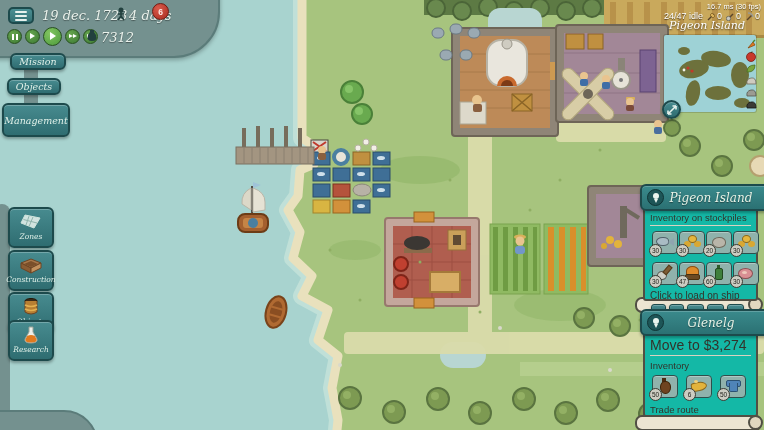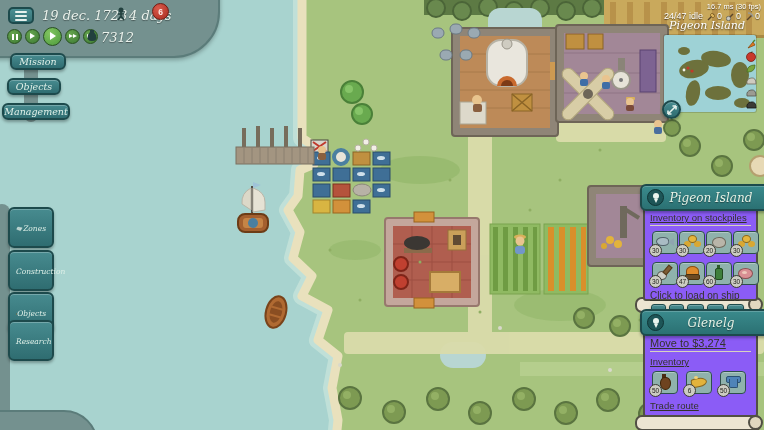--- a/index.html
+++ b/index.html
@@ -35,21 +35,21 @@
             border-bottom:2.5px solid transparent;border-left:4px solid #fff;}
 
   
   .tealbtn{background:linear-gradient(#478b8f,#2f6d71);border:2px solid #1d4a4c;border-radius:6px;
            color:#dff0e8;text-align:center;box-shadow:0 2px 3px rgba(0,0,0,.3), inset 0 1px 0 rgba(255,255,255,.25);
            cursor:pointer;z-index:11;display:flex;align-items:center;justify-content:center;}
   .menu-stack{font-size:9.5px;}
   .connector{background:#74918f;border-radius:8px;z-index:9;}
 
   
-  .side-btn{left:8px;width:46px;height:41px;flex-direction:row;justify-content:flex-start;padding-top:3px;}
+  .side-btn{left:8px;width:46px;height:41px;flex-direction:column;justify-content:flex-start;padding-top:3px;}
   .side-btn .lbl{font-size:7.5px;line-height:9px;}
   .side-btn svg{display:block;}
 
   
   .fps{right:3px;top:2px;color:#fff;font-size:7.5px;text-shadow:0 1px 1px rgba(0,0,0,.6);z-index:12;}
   .idle-row{right:4px;top:11px;display:flex;align-items:center;gap:4px;color:#fff;font-size:9px;
             text-shadow:0 1px 1px rgba(0,0,0,.6);z-index:12;}
   .idle-row .cgrp{display:flex;align-items:center;gap:1px;}
 
   
@@ -63,22 +63,22 @@
   
   .panel-head{height:23px;background:linear-gradient(#3a8a8c,#2b7173);border:2px solid #1d4a4c;border-radius:6px;
               display:flex;align-items:center;gap:4px;padding:0 5px;z-index:16;
               box-shadow:0 2px 3px rgba(0,0,0,.3), inset 0 1px 0 rgba(255,255,255,.2);}
   .panel-head .ttl{flex:1;text-align:center;color:#e6f2e6;font-size:12px;padding-right:10px;
                    text-shadow:0 1px 1px rgba(0,0,0,.4);}
   .pin{width:15px;height:15px;border-radius:50%;background:#1d5557;border:1px solid #0f3536;position:relative;flex:0 0 auto;}
   .pin::before{content:"";position:absolute;left:4.5px;top:2.5px;width:6px;height:6px;background:#e9f4ee;border-radius:50%;}
   .pin::after{content:"";position:absolute;left:5.5px;top:8.5px;border-left:2px solid transparent;
               border-right:2px solid transparent;border-top:4px solid #e9f4ee;}
-  .panel-body{background:#8b5cf6;border:2px solid #514f44;border-radius:0 0 3px 3px;z-index:15;
-              padding:4px 5px;box-sizing:border-box;color:#33332b;text-decoration:underline;}
+  .panel-body{background:#14b8a6;border:2px solid #514f44;border-radius:0 0 3px 3px;z-index:15;
+              padding:4px 5px;box-sizing:border-box;color:#33332b;}
   .panel-body .hdg{font-size:9.5px;border-bottom:1px solid #d8d2c0;padding-bottom:2px;}
   .panel-body .sub{font-size:10px;margin-top:5px;}
   .scrollbar{height:12px;background:#ece5d2;border:2px solid #514f44;border-radius:7px;z-index:14;}
   .scrollbar::after{content:"";position:absolute;right:-3px;top:-2px;width:11px;height:11px;border-radius:50%;
                     background:#e0d7bf;border:2px solid #514f44;}
 
   .tile-grid{display:grid;grid-template-columns:repeat(4,24px);gap:8px 3px;margin-top:5px;margin-left:2px;}
   .tile-row{display:flex;gap:8px;margin-top:4px;margin-left:2px;}
   .tile{position:relative;width:24px;height:21px;background:#8fb2ac;border:1.5px solid #2e4f4c;border-radius:4px;
         box-shadow:inset 0 1px 0 rgba(255,255,255,.3);cursor:pointer;}
@@ -434,21 +434,21 @@
   </div>
   <svg class="abs" style="left:86px;top:29px;z-index:12" width="12" height="14">
     <path d="M4,3 h4 l2,3 q2,6 -4,6 t-4,-6 z" fill="#22403e"></path>
       <rect x="4" y="1" width="4" height="3" fill="#22403e"></rect>
   </svg>
   <span class="abs hud-text fancy" style="left:101px;top:30px">7312</span>
 
   <div class="abs connector" style="left:24px;top:48px;width:14px;height:74px"></div>
   <button class="abs tealbtn menu-stack fancy" style="left:10px;top:53px;width:56px;height:17px">Mission</button>
   <button class="abs tealbtn menu-stack fancy" style="left:7px;top:78px;width:54px;height:17px">Objects</button>
-  <button class="abs tealbtn menu-stack fancy" style="left:2px;top:103px;width:68px;height:17px">Management</button>
+  <button class="abs tealbtn menu-stack fancy" style="left:2px;top:103px;width:68px;height:34px">Management</button>
 
   <div class="abs connector" style="left:-6px;top:204px;width:16px;height:216px"></div>
   <button class="abs tealbtn side-btn fancy" style="top:207px">
     <svg width="24" height="20" viewBox="0 0 24 20">
       <path d="M6,3 L21,6 L15,16 L2,11 Z" fill="rgba(235,245,240,.85)" stroke="#cfe4dc"></path>
       <path d="M10,4.2 L7,13 M14,5 L10,14.5 M4.5,7.5 L18,11" stroke="#8fb5ac" stroke-width="1"></path>
     </svg>
     <span class="lbl">Zones</span>
   </button>
   <button class="abs tealbtn side-btn fancy" style="top:250px">
@@ -598,21 +598,21 @@
       <button class="tealbtn amt">50</button>
     </div>
   </div>
 
   <div class="abs scrollbar" style="left:635px;top:415px;width:123px"></div>
   <div class="abs panel-head" style="left:640px;top:309px;width:117px">
     <span class="pin"></span>
     <span class="ttl fancy">Glenelg</span>
   </div>
   <div class="abs panel-body" style="left:643px;top:331px;width:115px;height:86px">
-    <div class="hdg" style="font-size:11px">Move to $3,274</div>
+    <div class="hdg" style="font-size:14px">Move to $3,274</div>
     <div class="sub" style="font-size:9.5px;margin-top:4px">Inventory</div>
     <div class="tile-row">
       <div class="tile">
           <span class="itm itm-jug"></span>
           <span class="cnt">50</span>
         </div>
       <div class="tile">
           <span class="itm itm-goldbar"></span>
           <span class="cnt">6</span>
         </div>

